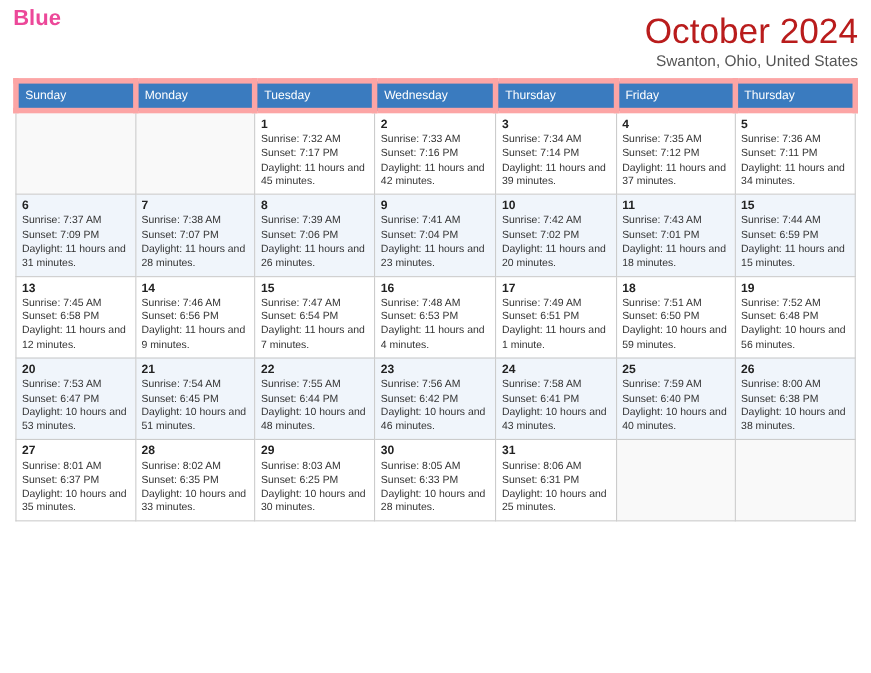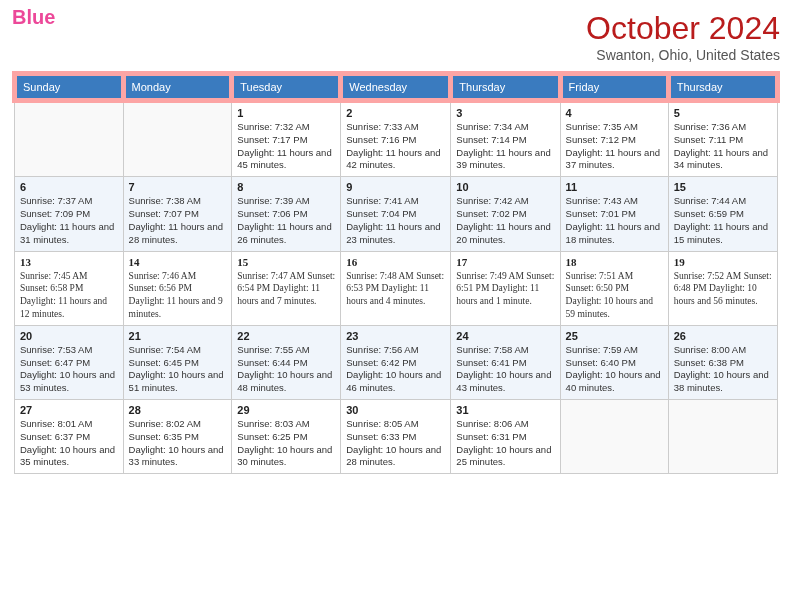--- a/index.html
+++ b/index.html
@@ -84,21 +84,21 @@
       font-size: 9.5px;
       color: #333;
       line-height: 1.35;
     }
     .empty-cell {
       background: #f9f9f9 !important;
     }
     
     .row-1 td { background: #ffffff; }
     .row-2 td { background: #f0f5fb; }
-    .row-3 td { background: #ffffff; font-family: Liberation Serif, serif; }
+    .row-3 td { background: #ffffff; }
     .row-4 td { background: #f0f5fb; }
     .row-5 td { background: #ffffff; }
     .row-1 td.empty-cell { background: #f5f5f5; }
   </style>
 </head>
 <body>
 
 <div class="container">
   <div class="header">
     <div class="logo">

